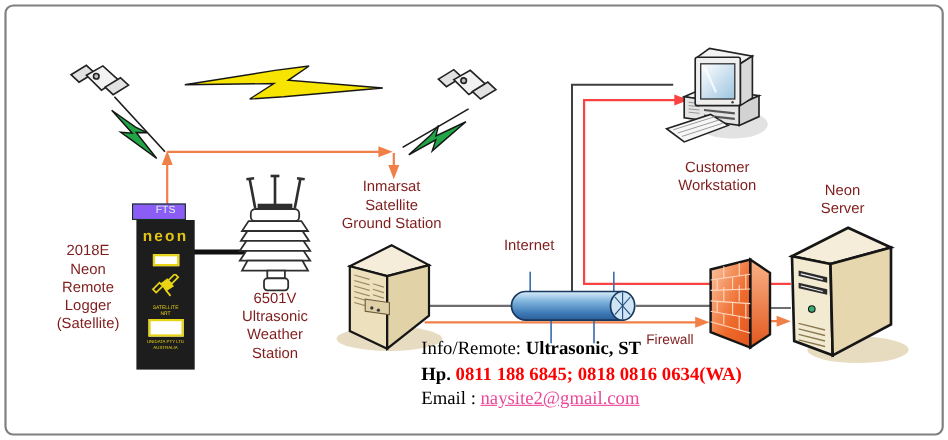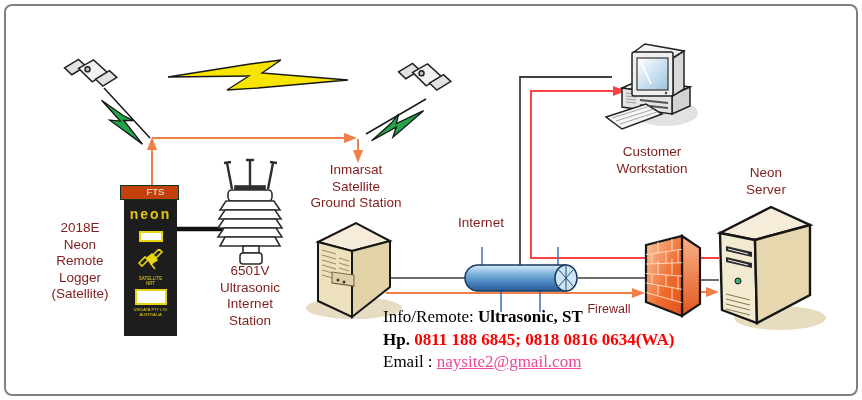--- a/index.html
+++ b/index.html
@@ -4,22 +4,22 @@
 <style>
   html,body{margin:0;padding:0;background:#fff;}
   .canvas{position:relative;width:862px;height:400px;background:#ffffff;
           font-family:"Liberation Sans",sans-serif;overflow:hidden;}
   .frame{position:absolute;left:4px;top:4px;right:4px;bottom:4px;
          border:2px solid #808080;border-radius:8px;}
   svg.diagram{position:absolute;left:0;top:0;}
   .lbl{position:absolute;color:#7f1d1d;font-size:13.5px;line-height:16.5px;
        text-align:center;white-space:pre-line;z-index:3;}
   
-  .fts{position:absolute;left:120px;top:185px;width:59px;height:15px;z-index:2;
-       background:#c2410c;border:1px solid #12341d;box-sizing:border-box;
+  .fts{position:absolute;left:120px;top:185px;width:49px;height:15px;z-index:2;
+       background:#8b5cf6;border:1px solid #12341d;box-sizing:border-box;
        font-size:9.5px;color:#dff5e6;text-align:center;line-height:12px;padding-left:12px;}
   .logger{position:absolute;left:124px;top:200px;width:53px;height:136px;
           background:#1d1d1d;text-align:center;z-index:2;}
   .logger .brand{color:#e3c414;font-size:14px;font-weight:bold;letter-spacing:2px;margin-top:6px;}
   .scr{margin:0 auto;background:#fff;border:2px solid #e8d414;}
   .scr1{width:20px;height:7px;margin-top:9px;}
   .scr2{width:28px;height:12px;margin-top:3px;}
   .cap{color:#e8d414;font-size:4.5px;line-height:5px;margin-top:1px;white-space:pre-line;}
   .maker{color:#e8d414;font-size:4px;line-height:4.5px;margin-top:3px;white-space:pre-line;}
   .satmini{margin-top:7px;}
@@ -257,21 +257,21 @@
 AUSTRALIA</div>
   </div>
 
   <div class="lbl" style="left:28px;top:220px;width:104px;">2018E
 Neon
 Remote
 Logger
 (Satellite)</div>
   <div class="lbl" style="left:198px;top:263px;width:104px;">6501V
 Ultrasonic
-Internet
+Weather
 Station</div>
   <div class="lbl" style="left:429px;top:215px;width:104px;">Internet</div>
   <div class="lbl" style="left:298px;top:162px;width:116px;">Inmarsat
 Satellite
 Ground Station</div>
   <div class="lbl" style="left:598px;top:144px;width:108px;">Customer
 Workstation</div>
   <div class="lbl" style="left:724px;top:165px;width:84px;">Neon
 Server</div>
   <div class="lbl" style="left:580px;top:301px;width:58px;font-size:12.5px;">Firewall</div>

